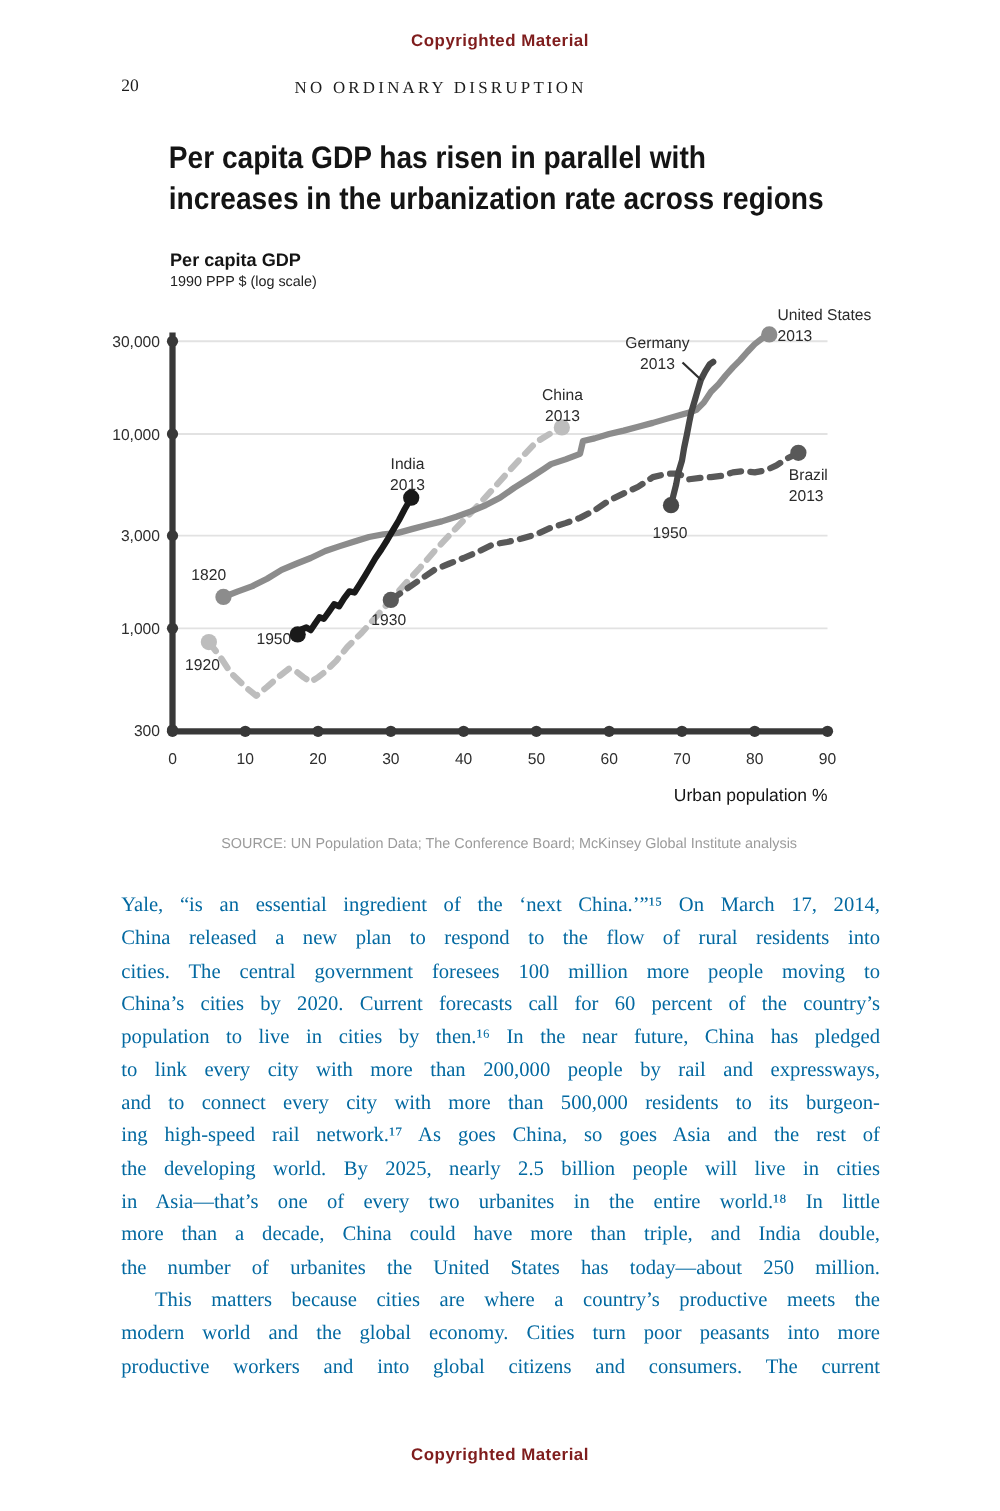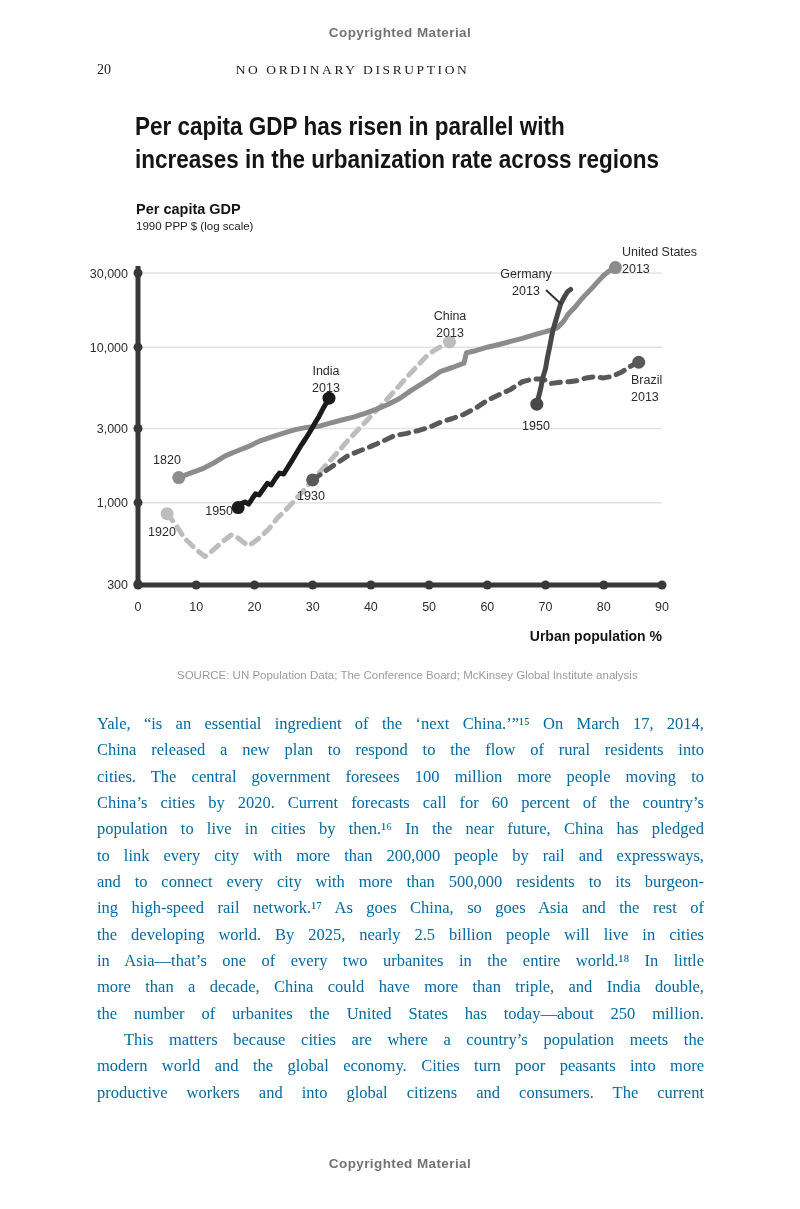--- a/index.html
+++ b/index.html
@@ -1,28 +1,28 @@
 <!DOCTYPE html>
 <html><head>
 <meta charset="utf-8">
 <style>
   html,body{margin:0;padding:0;background:#ffffff;}
   .page{position:relative;width:800px;height:1209px;background:#ffffff;overflow:hidden;
         font-family:"Liberation Sans",sans-serif;}
   .abs{position:absolute;}
-  .copyright{left:0;width:800px;text-align:center;color:#737373;font-weight:700;
+  .copyright{left:0;width:800px;text-align:center;color:#7f1d1d;font-weight:700;
              font-size:13.5px;letter-spacing:.4px;}
   .pagenum{left:97px;top:62px;font-family:"Liberation Serif",serif;font-size:14px;color:#1c1c1c;}
   .runhead{left:0;width:705px;top:62px;text-align:center;font-family:"Liberation Serif",serif;
            font-size:13.5px;letter-spacing:2.6px;color:#1c1c1c;}
   .fig-title{left:135px;top:110px;font-size:25px;font-weight:700;color:#141414;line-height:33px;
              transform:scaleX(.9);transform-origin:0 0;white-space:nowrap;}
   .ylab{left:136px;top:201px;font-size:14.5px;font-weight:700;color:#141414;}
   .ylab-sub{left:136px;top:220px;font-size:11.5px;color:#222222;}
-  .xlab{left:362px;top:628px;width:300px;text-align:right;font-size:14px;font-weight:700;color:#141414;}
+  .xlab{left:362px;top:628px;width:300px;text-align:right;font-size:14px;font-weight:400;color:#141414;}
   .chart{left:0;top:0;}
   .source{left:133px;top:669px;font-size:11.5px;color:#9b9b9b;margin-left:44px;}
   .bodytext{left:97px;top:711px;width:607px;font-family:"Liberation Serif","DejaVu Serif",serif;
             font-size:16.5px;color:#0369a1;}
   .bodyline{height:26.35px;line-height:26.35px;text-align:justify;text-align-last:justify;
             overflow:visible;white-space:normal;}
   .indent{text-indent:27px;}
   .foot{top:1156px;}
   svg text{font-family:"Liberation Sans",sans-serif;}
 </style>
@@ -115,19 +115,19 @@
       <div class="bodyline">cities. The central government foresees 100 million more people moving to</div>
       <div class="bodyline">China’s cities by 2020. Current forecasts call for 60 percent of the country’s</div>
       <div class="bodyline">population to live in cities by then.¹⁶ In the near future, China has pledged</div>
       <div class="bodyline">to link every city with more than 200,000 people by rail and expressways,</div>
       <div class="bodyline">and to connect every city with more than 500,000 residents to its burgeon-</div>
       <div class="bodyline">ing high-speed rail network.¹⁷ As goes China, so goes Asia and the rest of</div>
       <div class="bodyline">the developing world. By 2025, nearly 2.5 billion people will live in cities</div>
       <div class="bodyline">in Asia—that’s one of every two urbanites in the entire world.¹⁸ In little</div>
       <div class="bodyline">more than a decade, China could have more than triple, and India double,</div>
       <div class="bodyline">the number of urbanites the United States has today—about 250 million.</div>
-      <div class="bodyline indent">This matters because cities are where a country’s population meets the</div>
+      <div class="bodyline indent">This matters because cities are where a country’s productive meets the</div>
       <div class="bodyline">modern world and the global economy. Cities turn poor peasants into more</div>
       <div class="bodyline">productive workers and into global citizens and consumers. The current</div>
     </div>
 
   <div class="abs copyright foot">Copyrighted Material</div>
 </div>
 
 </body></html>

